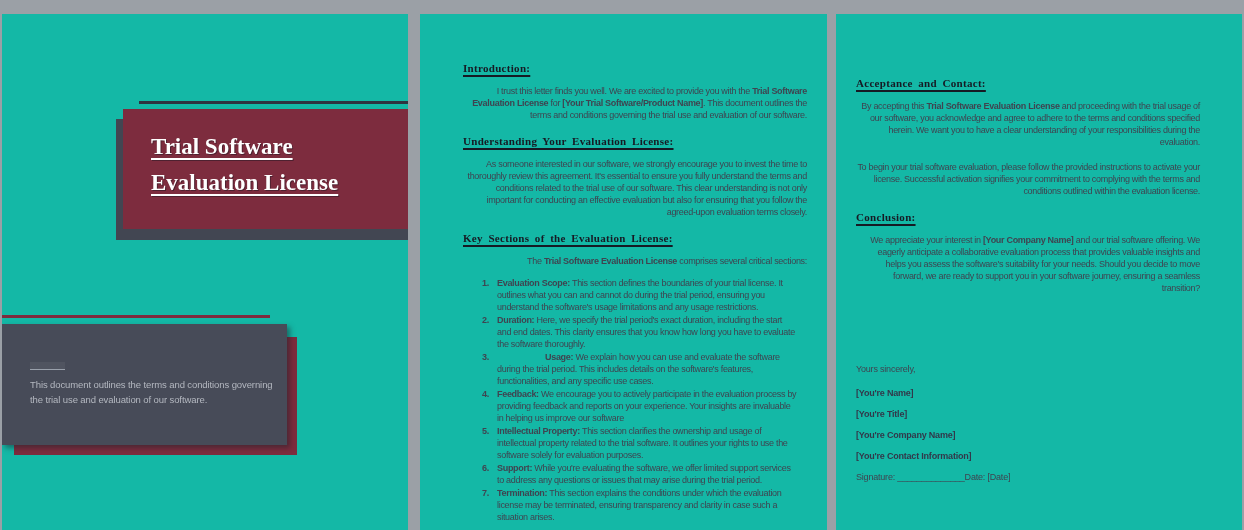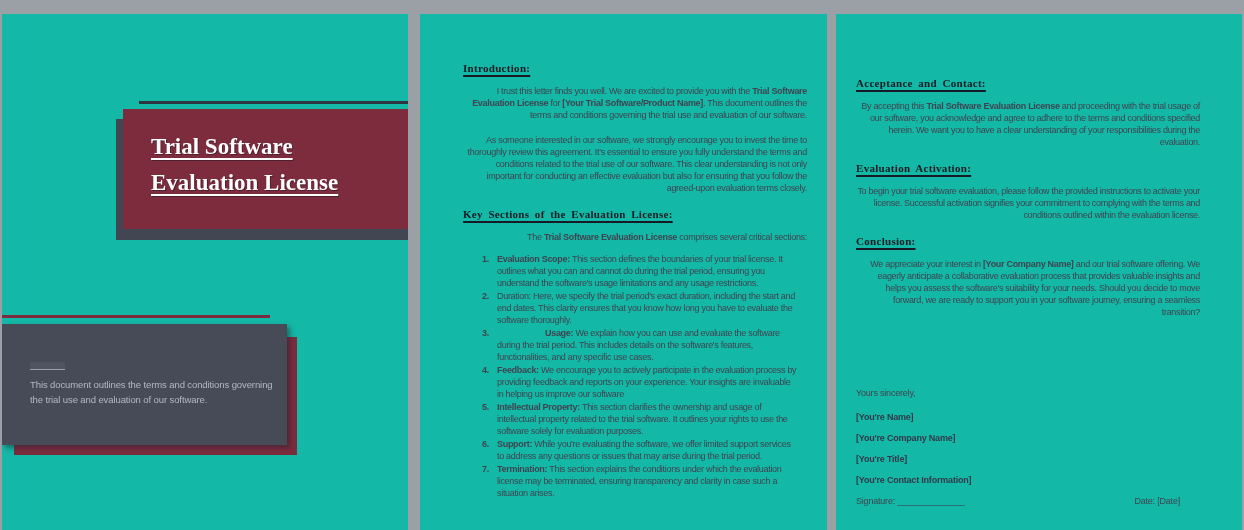--- a/index.html
+++ b/index.html
@@ -60,21 +60,21 @@
   .num-list { list-style:none; margin:10px 0 0 0; padding:0 0 0 34px; }
   .num-list li {
     position:relative; color:#3f4450; font-size:9px; line-height:12px;
     letter-spacing:-0.3px; margin:0 0 1px 0; max-width:300px;
   }
   .num-list .num { position:absolute; left:-15px; top:0; font-weight:bold; }
 
   .closing { margin-top:70px; }
   .closing .salutation { color:#3f4450; font-size:9px; letter-spacing:-0.2px; margin:0 0 14px 0; }
   .closing .sig-line   { color:#32384a; font-size:9px; font-weight:bold; letter-spacing:-0.2px; margin:0 0 11px 0; }
-  .sig-row { display:flex; justify-content:space-between; margin-top:6px; }
+  .sig-row { display:flex; justify-content:flex-start; margin-top:6px; }
   .sig-row .sig-cell { color:#3f4450; font-size:9px; letter-spacing:-0.2px; }
   .sig-row .date-cell { margin-right:22px; }
 </style>
 </head>
 <body>
 
 <div class="canvas">
 
   <div class="page page-1">
     <div class="cover-topline"></div>
@@ -91,53 +91,53 @@
       <div class="cover-dash"></div>
       <div class="cover-desc">This document outlines the terms and conditions governing the trial use and evaluation of our software.</div>
     </div>
   </div>
 
   <div class="page page-2">
     <div class="content">
       <div class="heading first">Introduction:</div>
       <p class="body-par"><span>I trust this letter finds you well. We are excited to provide you with the </span><span style="font-weight: bold;">Trial Software Evaluation License</span><span> for </span><span style="font-weight: bold;">[Your Trial Software/Product Name]</span><span>. This document outlines the terms and conditions governing the trial use and evaluation of our software.</span></p>
 
+      <div class="heading">Understanding Your Evaluation License:</div>
       <p class="body-par"><span>As someone interested in our software, we strongly encourage you to invest the time to thoroughly review this agreement. It's essential to ensure you fully understand the terms and conditions related to the trial use of our software. This clear understanding is not only important for conducting an effective evaluation but also for ensuring that you follow the agreed-upon evaluation terms closely.</span></p>
 
       <div class="heading">Key Sections of the Evaluation License:</div>
       <p class="body-par" style="margin-bottom:0"><span>The </span><span style="font-weight: bold;">Trial Software Evaluation License</span><span> comprises several critical sections:</span></p>
 
       <ol class="num-list">
         <li><span class="num">1.</span><span><span style="font-weight: bold;">Evaluation Scope:</span><span> This section defines the boundaries of your trial license. It outlines what you can and cannot do during the trial period, ensuring you understand the software's usage limitations and any usage restrictions.</span></span></li>
-        <li><span class="num">2.</span><span><span style="font-weight: normal;">Duration:</span><span> Here, we specify the trial period's exact duration, including the start and end dates. This clarity ensures that you know how long you have to evaluate the software thoroughly.</span></span></li>
+        <li><span class="num">2.</span><span><span style="font-weight: bold;">Duration:</span><span> Here, we specify the trial period's exact duration, including the start and end dates. This clarity ensures that you know how long you have to evaluate the software thoroughly.</span></span></li>
         <li><span class="num">3.</span><span><span style="font-weight: bold; padding-left: 48px;">Usage:</span><span> We explain how you can use and evaluate the software during the trial period. This includes details on the software's features, functionalities, and any specific use cases.</span></span></li>
         <li><span class="num">4.</span><span><span style="font-weight: bold;">Feedback:</span><span> We encourage you to actively participate in the evaluation process by providing feedback and reports on your experience. Your insights are invaluable in helping us improve our software</span></span></li>
         <li><span class="num">5.</span><span><span style="font-weight: bold;">Intellectual Property:</span><span> This section clarifies the ownership and usage of intellectual property related to the trial software. It outlines your rights to use the software solely for evaluation purposes.</span></span></li>
         <li><span class="num">6.</span><span><span style="font-weight: bold;">Support:</span><span> While you're evaluating the software, we offer limited support services to address any questions or issues that may arise during the trial period.</span></span></li>
         <li><span class="num">7.</span><span><span style="font-weight: bold;">Termination:</span><span> This section explains the conditions under which the evaluation license may be terminated, ensuring transparency and clarity in case such a situation arises.</span></span></li>
       </ol>
     </div>
   </div>
 
   <div class="page page-3">
     <div class="content">
       <div class="heading first">Acceptance and Contact:</div>
       <p class="body-par"><span>By accepting this </span><span style="font-weight: bold;">Trial Software Evaluation License</span><span> and proceeding with the trial usage of our software, you acknowledge and agree to adhere to the terms and conditions specified herein. We want you to have a clear understanding of your responsibilities during the evaluation.</span></p>
 
-      <div class="heading">Evaluation Activation:</div>
       <p class="body-par"><span>To begin your trial software evaluation, please follow the provided instructions to activate your license. Successful activation signifies your commitment to complying with the terms and conditions outlined within the evaluation license.</span></p>
 
       <div class="heading">Conclusion:</div>
       <p class="body-par"><span>We appreciate your interest in </span><span style="font-weight: bold;">[Your Company Name]</span><span> and our trial software offering. We eagerly anticipate a collaborative evaluation process that provides valuable insights and helps you assess the software's suitability for your needs. Should you decide to move forward, we are ready to support you in your software journey, ensuring a seamless transition?</span></p>
 
       <div class="closing">
         <p class="salutation">Yours sincerely,</p>
         <p class="sig-line">[You're Name]</p>
+        <p class="sig-line">[You're Title]</p>
         <p class="sig-line">[You're Company Name]</p>
-        <p class="sig-line">[You're Title]</p>
         <p class="sig-line">[You're Contact Information]</p>
         <div class="sig-row">
           <span class="sig-cell">Signature: ______________</span>
           <span class="sig-cell date-cell">Date: [Date]</span>
         </div>
       </div>
     </div>
   </div>
 
 </div>

